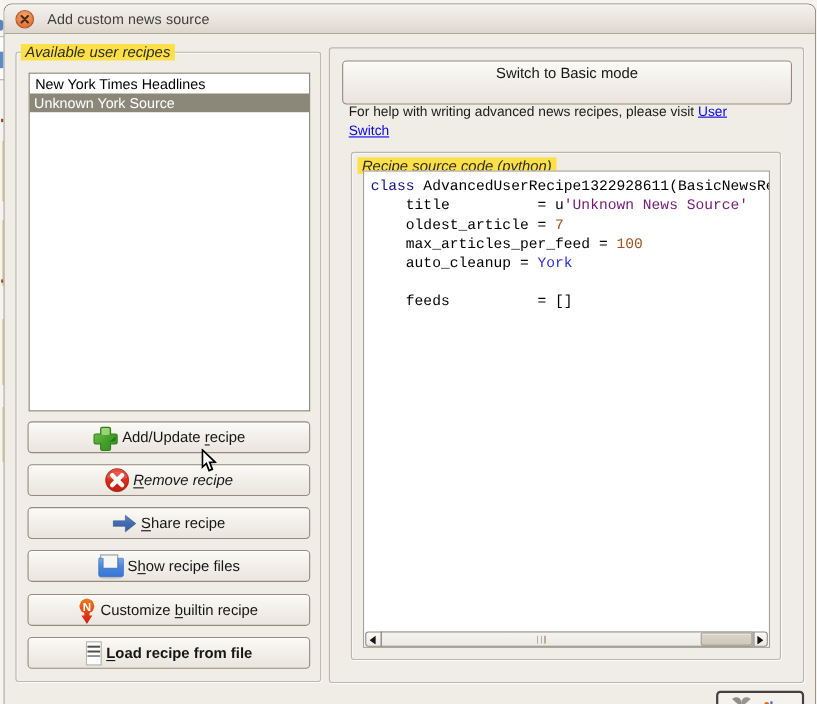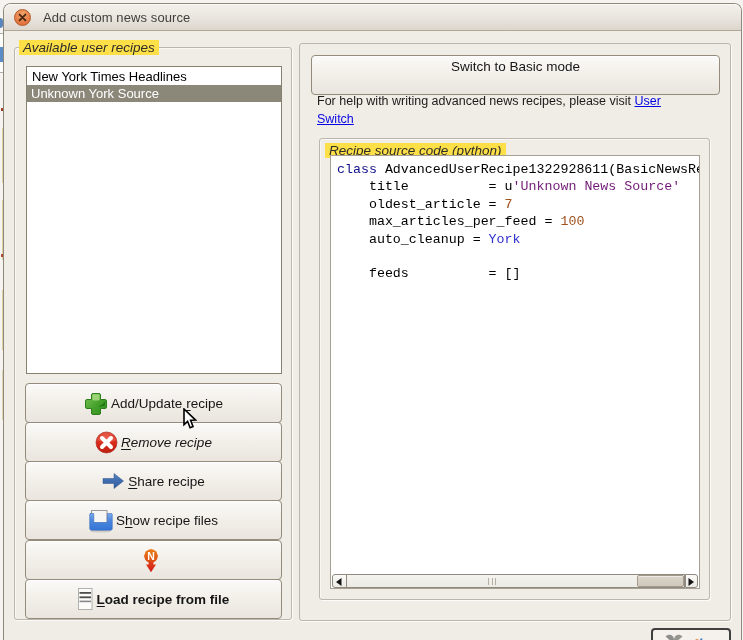--- a/index.html
+++ b/index.html
@@ -21,21 +21,21 @@
 .gb1 { left:14px; top:47px; width:278px; height:573px; }
 .lab1 { left:19px; top:40px; }
 .listbox { left:26px; top:66px; width:256px; height:308px; background:#fff; border:1px solid #89816f; }
 .li1 { left:32px; top:69px; font-size:13px; color:#000; }
 .lisel { left:27px; top:85px; width:254px; height:17px; background:#8b887a; }
 .li2 { left:31px; top:85.5px; font-size:13px; color:#fff; }
 
 .btn { border:1px solid #948b7d; border-radius:4px;
   background:linear-gradient(#fbfaf8, #f2efe9 50%, #eae5de);
   box-shadow: inset 0 1px 0 rgba(255,255,255,.8); }
-.lbtn { left:25px; width:257px; height:40px; font-size:13.5px; color:#161616;}
+.lbtn { left:25px; width:257px; height:29px; font-size:13.5px; color:#161616;}
 .lbtn .ct { position:absolute; left:0; right:0; top:0; bottom:0; display:flex; align-items:center; justify-content:center; }
 .lbtn svg { margin-right:3px; }
 u { text-decoration:underline; text-underline-offset:2px; }
 
 .switchbtn { left:311px; top:55px; width:409px; height:40px; font-size:13.5px; color:#161616; text-align:center; line-height:22px; }
 
 .rframe { left:299px; top:43px; width:432px; height:578px; border:1px solid #bcb6ac; border-radius:3px; box-shadow:1px 1px 0 rgba(255,255,255,.75); }
 
 .help { left:317px; top:93px; width:400px; font-size:12.5px; color:#1b1b1b; line-height:17.5px; }
 .help a { color:#0606e5; }
@@ -171,20 +171,21 @@
           <linearGradient id="ng" x1="0" y1="0" x2="0" y2="1">
             <stop offset="0" stop-color="#ed7c17"></stop>
             <stop offset="1" stop-color="#db4712"></stop>
           </linearGradient>
    <linearGradient id="nr" x1="0" y1="0" x2="0" y2="1">
             <stop offset="0" stop-color="#e04415"></stop>
             <stop offset="1" stop-color="#d21c1c"></stop>
           </linearGradient>
         </defs>
       </svg>
+  <span>Customize <u>b</u>uiltin recipe</span>
     </div>
   </div>
 
 <div class="abs btn lbtn" style="top:579px;font-weight:bold;">
     <div class="ct">
   <svg width="16" height="24" viewBox="0 0 16 24">
    <rect x="0.5" y="1.5" width="13.5" height="21" fill="#fcfcfb" stroke="#b0b0ad" stroke-width="1"></rect>
    <rect x="1.5" y="5" width="11.5" height="1.8" fill="#4e4e4e"></rect>
    <rect x="1.5" y="9.4" width="11.5" height="1.8" fill="#4e4e4e"></rect>
    <rect x="1.5" y="13.6" width="11.5" height="1.6" fill="#87878a"></rect>

